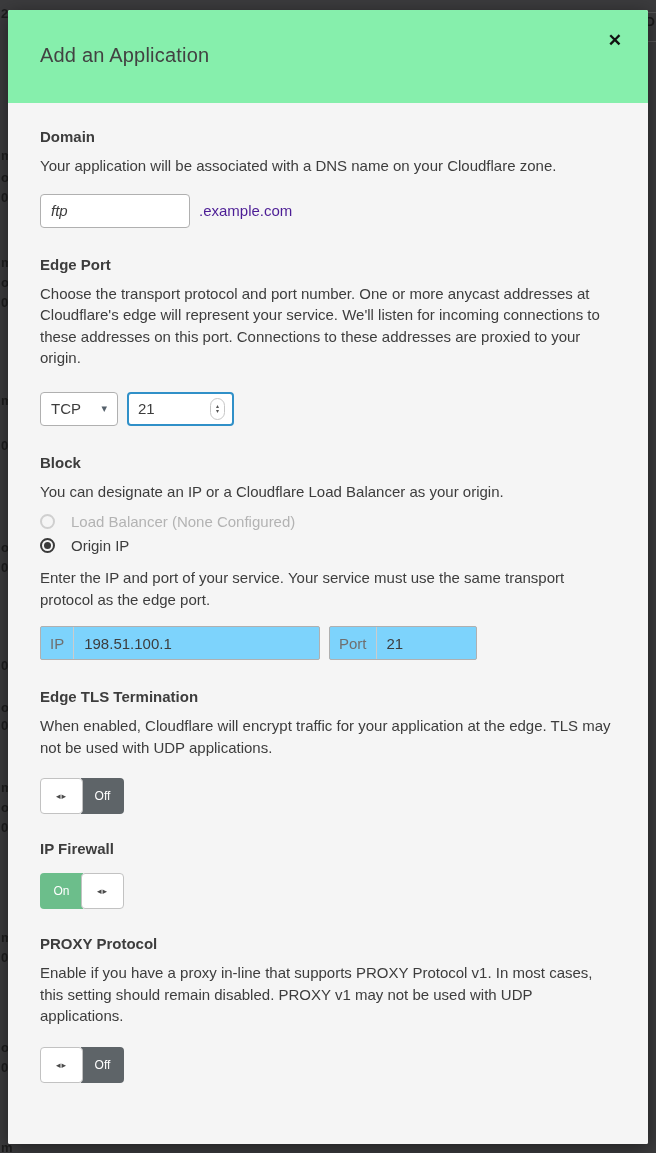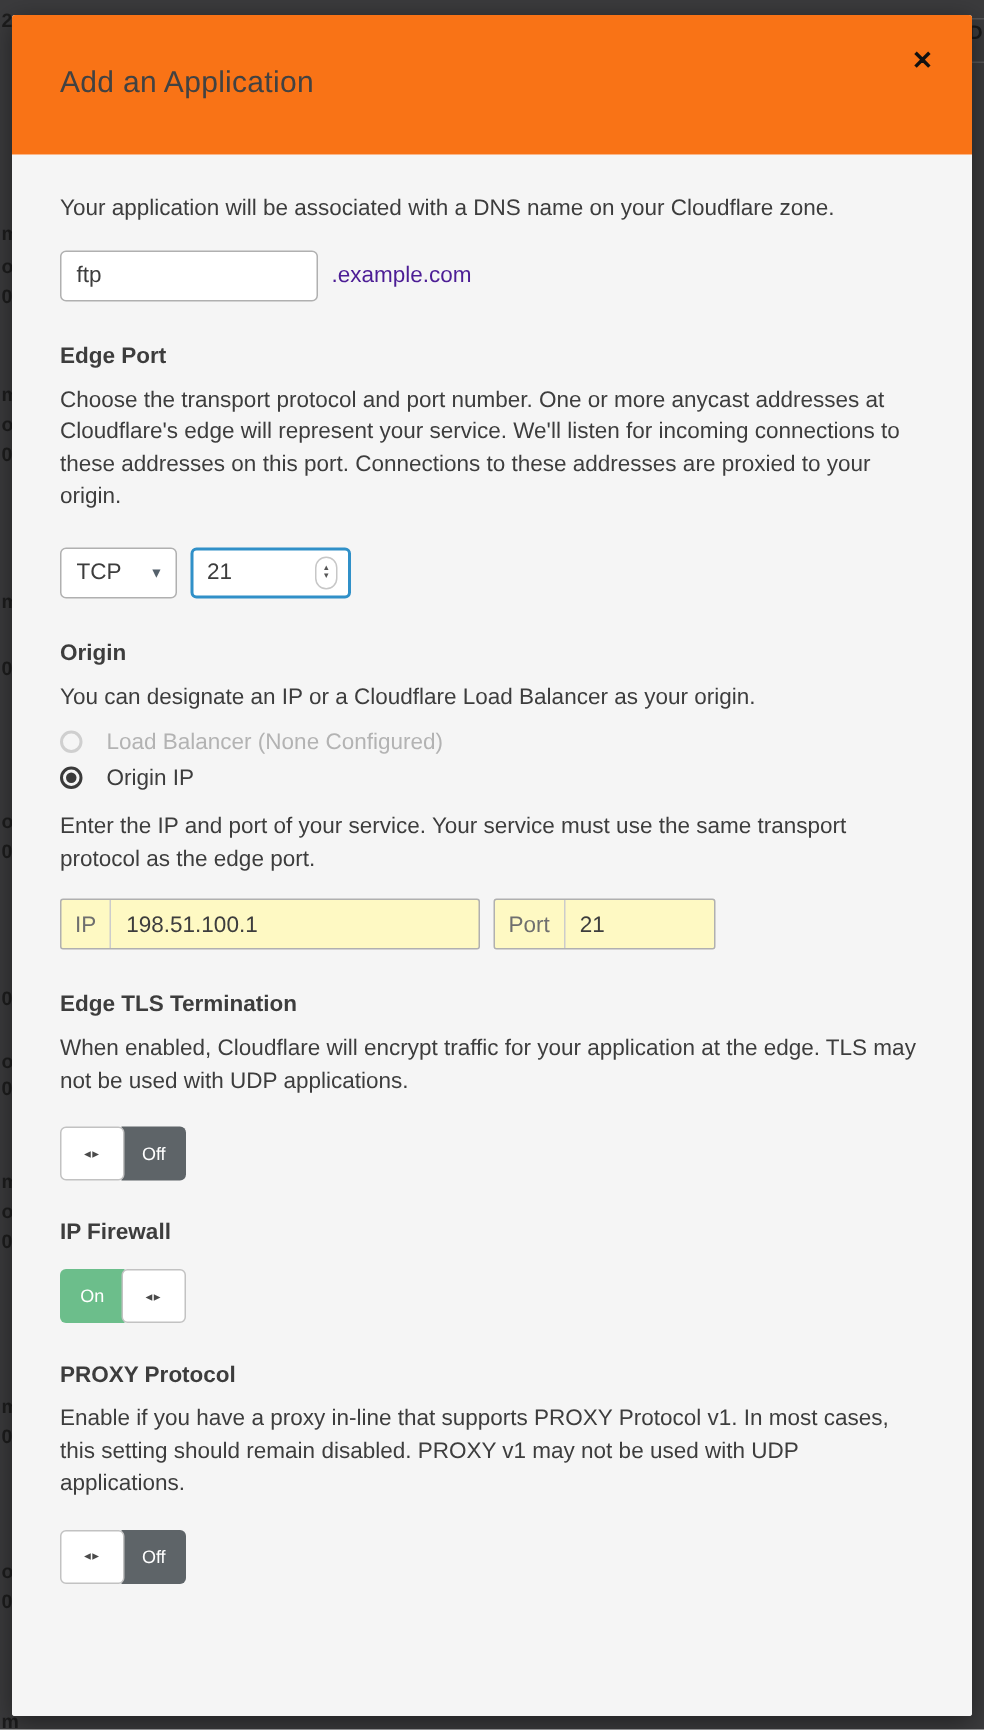--- a/index.html
+++ b/index.html
@@ -14,21 +14,21 @@
   .frag{position:absolute;left:1px;color:#181818;font-size:13px;font-weight:700;opacity:.85;}
   .frag.right{left:auto;right:1px;color:#151515;}
   .bg-box{position:absolute;top:12px;right:-22px;width:44px;height:28px;border:1px solid #6e6e6e;border-radius:6px;opacity:.55;}
 
   
   .modal{
     position:absolute;left:8px;top:10px;width:640px;height:1134px;
     background:#fff;border-radius:2px;box-shadow:0 4px 18px rgba(0,0,0,.45);
     overflow:hidden;
   }
-  .modal-header{position:relative;height:93px;background:#f97316;}
+  .modal-header{position:relative;height:93px;background:#86efac;}
   .modal-title{
     position:absolute;left:32px;top:34px;margin:0;
     font-size:20px;font-weight:400;color:#424242;letter-spacing:.2px;
   }
   .close-btn{
     position:absolute;right:22px;top:18px;border:0;background:none;padding:4px;
     font-size:17px;font-weight:700;color:#111;cursor:pointer;line-height:1;
   }
   .modal-body{
     height:1041px;box-sizing:border-box;background:#f5f5f5;
@@ -37,21 +37,21 @@
   .sec-label{font-size:15px;font-weight:700;color:#3d3d3d;margin:0 0 9px 0;line-height:18px;}
   .desc{font-size:15px;color:#3d3d3d;line-height:21.5px;margin:0 0 14px 0;max-width:578px;}
 
   
   .text-input{
     height:34px;box-sizing:border-box;background:#fff;border:1px solid #b0b0b0;
     border-radius:4px;display:flex;align-items:center;padding:0 10px;
     font-size:15px;color:#3d3d3d;
   }
   .domain-row{display:flex;align-items:center;gap:9px;margin:3px 0 28px 0;}
-  .domain-input{width:172px;}
+  .domain-input{width:150px;font-style:italic;}
   .suffix{font-size:15px;color:#4c1d95;}
 
   .edge-port-row{display:flex;gap:9px;margin:9px 0 28px 0;}
   .select{
     width:78px;height:34px;box-sizing:border-box;background:#fff;border:1px solid #b0b0b0;
     border-radius:4px;display:flex;align-items:center;justify-content:space-between;
     padding:16px 10px;font-size:15px;color:#3d3d3d;cursor:pointer;
   }
   .chevron{font-size:11px;color:#55616b;}
   .number-input{
@@ -71,21 +71,21 @@
   .radio-circle{width:15px;height:15px;box-sizing:border-box;border-radius:50%;border:2px solid #3a3a3a;position:relative;flex:none;}
   .radio-circle.checked::after{
     content:"";position:absolute;left:50%;top:50%;width:7px;height:7px;margin:-3.5px 0 0 -3.5px;
     border-radius:50%;background:#3a3a3a;
   }
   .radio-row.disabled .radio-circle{border-color:#cfcfcf;}
   .radio-row.disabled .radio-label{color:#b3b3b3;}
   .origin-instructions{margin-top:10px;}
 
   .ip-port-row{display:flex;gap:9px;margin:2px 0 28px 0;}
-  .input-group{display:flex;height:34px;box-sizing:border-box;background:#fef9c3;border:1px solid #b0b0b0;border-radius:2px;}
+  .input-group{display:flex;height:34px;box-sizing:border-box;background:#7dd3fc;border:1px solid #b0b0b0;border-radius:2px;}
   .input-prefix{display:flex;align-items:center;padding:0 9px;font-size:15px;color:#6f6f6f;border-right:1px solid #ccc;}
   .input-value{display:flex;align-items:center;padding:0 10px;font-size:15px;color:#3d3d3d;flex:1;}
   .ip-group{width:280px;}
   .port-group{width:148px;}
 
   
   .toggle{display:flex;width:84px;height:36px;margin:6px 0 26px 0;cursor:pointer;}
   .toggle-handle{
     width:43px;height:36px;box-sizing:border-box;background:#fff;border:1px solid #c2c2c2;
     border-radius:4px;display:flex;align-items:center;justify-content:center;z-index:2;flex:none;
@@ -132,20 +132,21 @@
 
 <div class="modal">
 
   <div class="modal-header">
     <h1 class="modal-title">Add an Application</h1>
     <button class="close-btn">✕</button>
   </div>
 
   <div class="modal-body">
 
+    <h2 class="sec-label">Domain</h2>
     <p class="desc">Your application will be associated with a DNS name on your Cloudflare zone.</p>
     <div class="domain-row">
       <div class="text-input domain-input">ftp</div>
       <span class="suffix">.example.com</span>
     </div>
 
     <h2 class="sec-label">Edge Port</h2>
     <p class="desc">Choose the transport protocol and port number. One or more anycast addresses at Cloudflare's edge will represent your service. We'll listen for incoming connections to these addresses on this port. Connections to these addresses are proxied to your origin.</p>
     <div class="edge-port-row">
       <div class="select">
@@ -154,21 +155,21 @@
       </div>
       <div class="number-input">
         <span>21</span>
         <span class="spinner">
           <span>▴</span>
           <span>▾</span>
         </span>
       </div>
     </div>
 
-    <h2 class="sec-label">Origin</h2>
+    <h2 class="sec-label">Block</h2>
     <p class="desc" style="margin-bottom:7px">You can designate an IP or a Cloudflare Load Balancer as your origin.</p>
     <div class="radio-row disabled">
       <span class="radio-circle"></span>
       <span class="radio-label">Load Balancer (None Configured)</span>
     </div>
     <div class="radio-row">
       <span class="radio-circle checked"></span>
       <span class="radio-label">Origin IP</span>
     </div>
     <p class="desc origin-instructions">Enter the IP and port of your service. Your service must use the same transport protocol as the edge port.</p>

